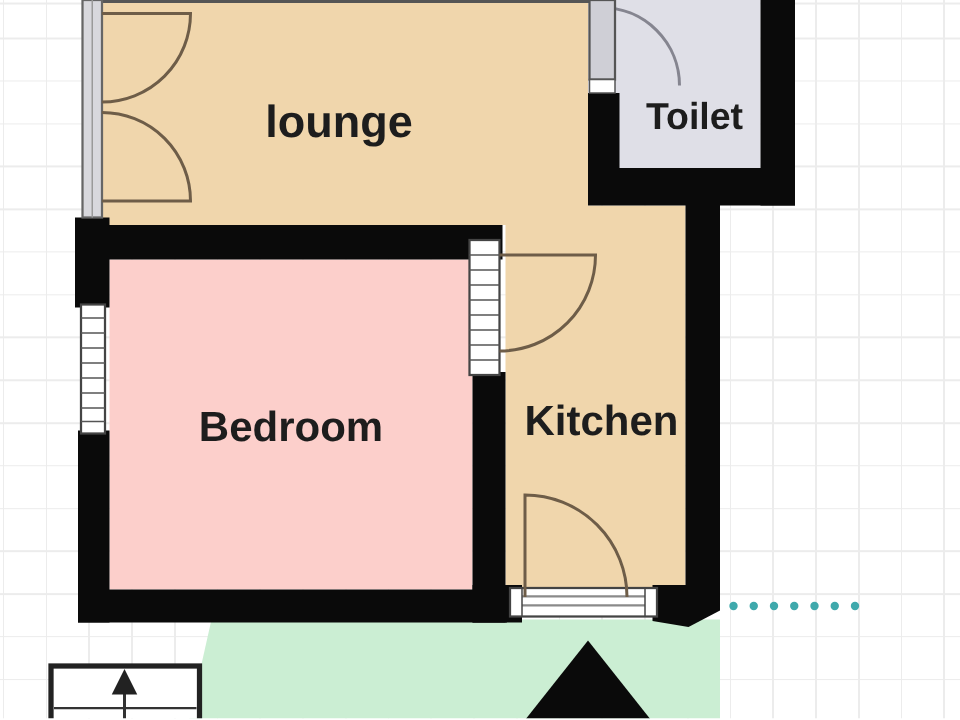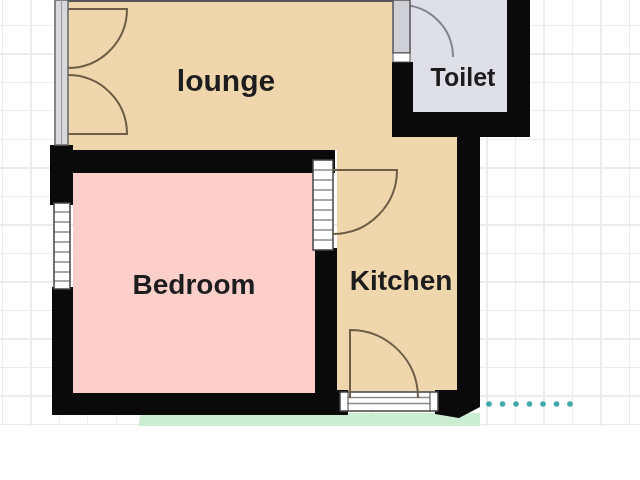--- a/index.html
+++ b/index.html
@@ -1,19 +1,19 @@
 <!DOCTYPE html>
 <html><head>
 <meta charset="utf-8">
 <style>
   html, body { margin: 0; padding: 0; }
   #stage {
     position: relative;
     width: 640px;
-    height: 426px;
+    height: 479px;
     overflow: hidden;
     background-color: #ffffff;
     
     background-image:
       repeating-linear-gradient(to right, #ececec 0 1px, transparent 1px 28.5px),
       repeating-linear-gradient(to bottom, #ececec 0 1px, transparent 1px 28.5px);
     background-position: 2px 25px;
     font-family: "Liberation Sans", sans-serif;
   }
   #plan-svg { position: absolute; left: 0; top: 0; }

